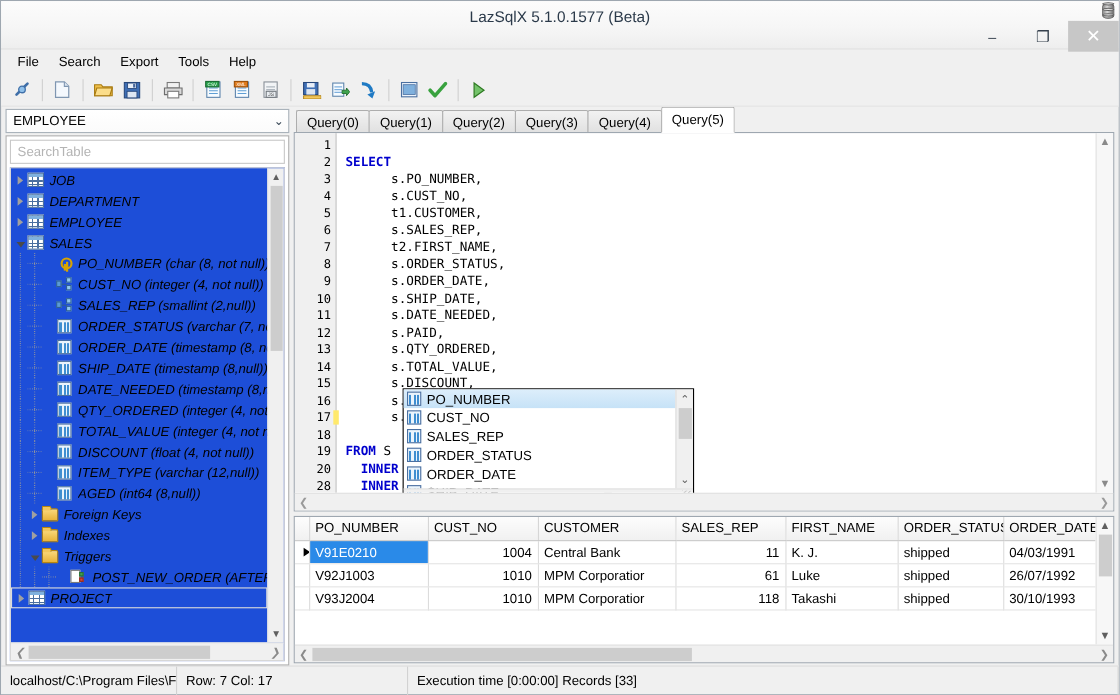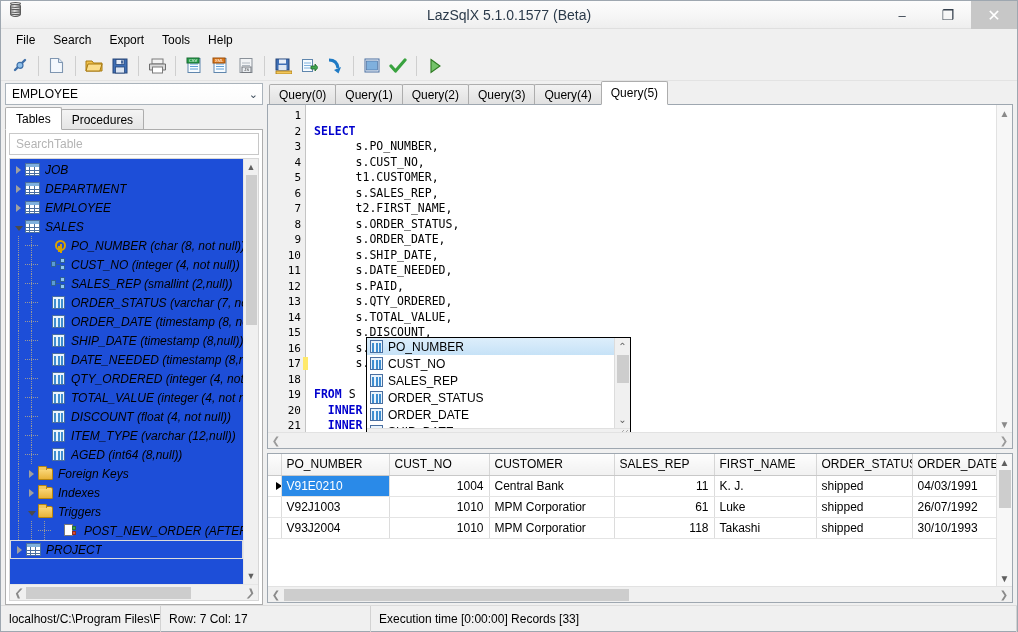--- a/index.html
+++ b/index.html
@@ -17,25 +17,26 @@
   #app {
     width: 1018px; height: 632px;
     background: #f0f0f0;
     border: 1px solid #9ea7b0;
     display: flex; flex-direction: column;
     position: relative;
   }
 
   
   .titlebar {
-    height: 28px; min-height: 28px;
+    height: 44px; min-height: 28px;
     background: linear-gradient(to bottom,#fcfcfc 0%, #f6f6f6 55%, #eeeeee 100%);
     border-bottom: 1px solid #dfdfdf;
-    display: flex; align-items: flex-start;
+    display: flex; align-items: flex-end;
     position: relative;
+    flex-direction: column;
   }
   .app-icon {
     width: 18px; height: 18px; margin-left: 6px;
     position: relative; flex: 0 0 auto;
   }
   .app-icon .cyl {
     position:absolute; left:3px; top:2px; width:11px; height:14px;
     background: linear-gradient(to right,#8d8d8d,#d9d9d9 40%,#707070);
     border-radius: 5px/3px;
     border: 1px solid #5c5c5c;
@@ -573,28 +574,20 @@
   </div>
 
   <div class="body">
 
     <div class="left">
       <div class="combo">
         <span class="val">EMPLOYEE</span>
         <span class="chev">⌄</span>
       </div>
 
-      <div class="stabs">
-        <div class="stab active">
-          <span>Tables</span>
-        </div>
-        <div class="stab">
-          <span>Procedures</span>
-        </div>
-      </div>
 
       <div class="panel-white">
         <div class="searchbox">
           <span>SearchTable</span>
         </div>
 
         <div class="treewrap">
           <div class="treeinner">
             <div class="tree" id="tree-body">
                 <div class="trow">
@@ -843,21 +836,21 @@
               <div class="ln">11</div>
               <div class="ln">12</div>
               <div class="ln">13</div>
               <div class="ln">14</div>
               <div class="ln">15</div>
               <div class="ln">16</div>
               <div class="ln cur">17</div>
               <div class="ln">18</div>
               <div class="ln">19</div>
               <div class="ln">20</div>
-              <div class="ln">21</div>
+              <div class="ln">28</div>
             </div>
           <div class="code" id="code"><div class="l">&nbsp;</div><div class="l"><span class="kw">SELECT</span></div><div class="l"><span class="">      s.PO_NUMBER,</span></div><div class="l"><span class="">      s.CUST_NO,</span></div><div class="l"><span class="">      t1.CUSTOMER,</span></div><div class="l"><span class="">      s.SALES_REP,</span></div><div class="l"><span class="">      t2.FIRST_NAME,</span></div><div class="l"><span class="">      s.ORDER_STATUS,</span></div><div class="l"><span class="">      s.ORDER_DATE,</span></div><div class="l"><span class="">      s.SHIP_DATE,</span></div><div class="l"><span class="">      s.DATE_NEEDED,</span></div><div class="l"><span class="">      s.PAID,</span></div><div class="l"><span class="">      s.QTY_ORDERED,</span></div><div class="l"><span class="">      s.TOTAL_VALUE,</span></div><div class="l"><span class="">      s.DISCOUNT,</span></div><div class="l"><span class="">      s.ITEM_TYPE,</span></div><div class="l"><span class="">      s.</span></div><div class="l">&nbsp;</div><div class="l"><span class="kw">FROM</span><span class=""> S</span></div><div class="l"><span class="kw">  INNER</span><span class="">                       CUST_NO</span></div><div class="l"><span class="kw">  INNER</span><span class="">                      2.EMP_NO</span></div></div>
           <div class="ed-vsb">
             <div class="arr">▲</div>
             <div style="flex:1 1 auto"></div>
             <div class="arr">▼</div>
           </div>
 
           <div class="acpop">
             <div class="rows">

